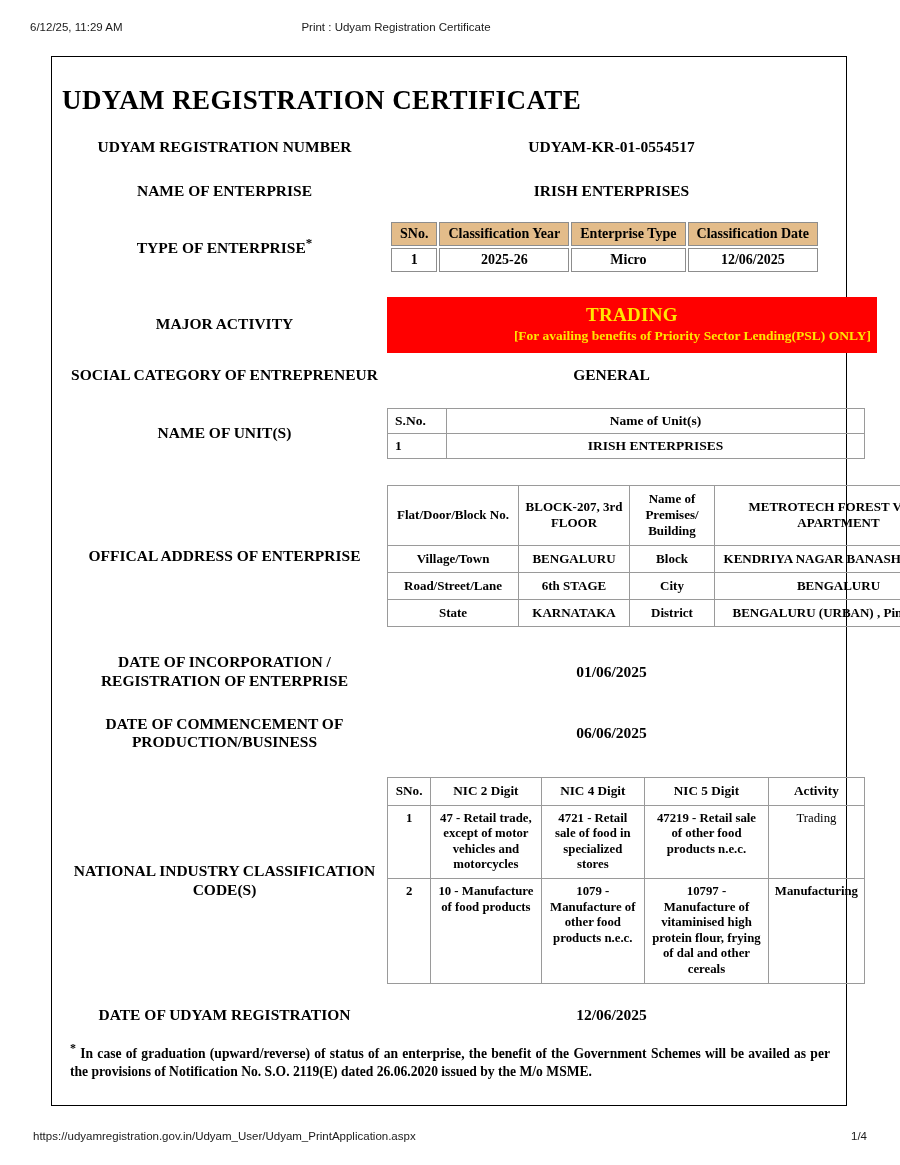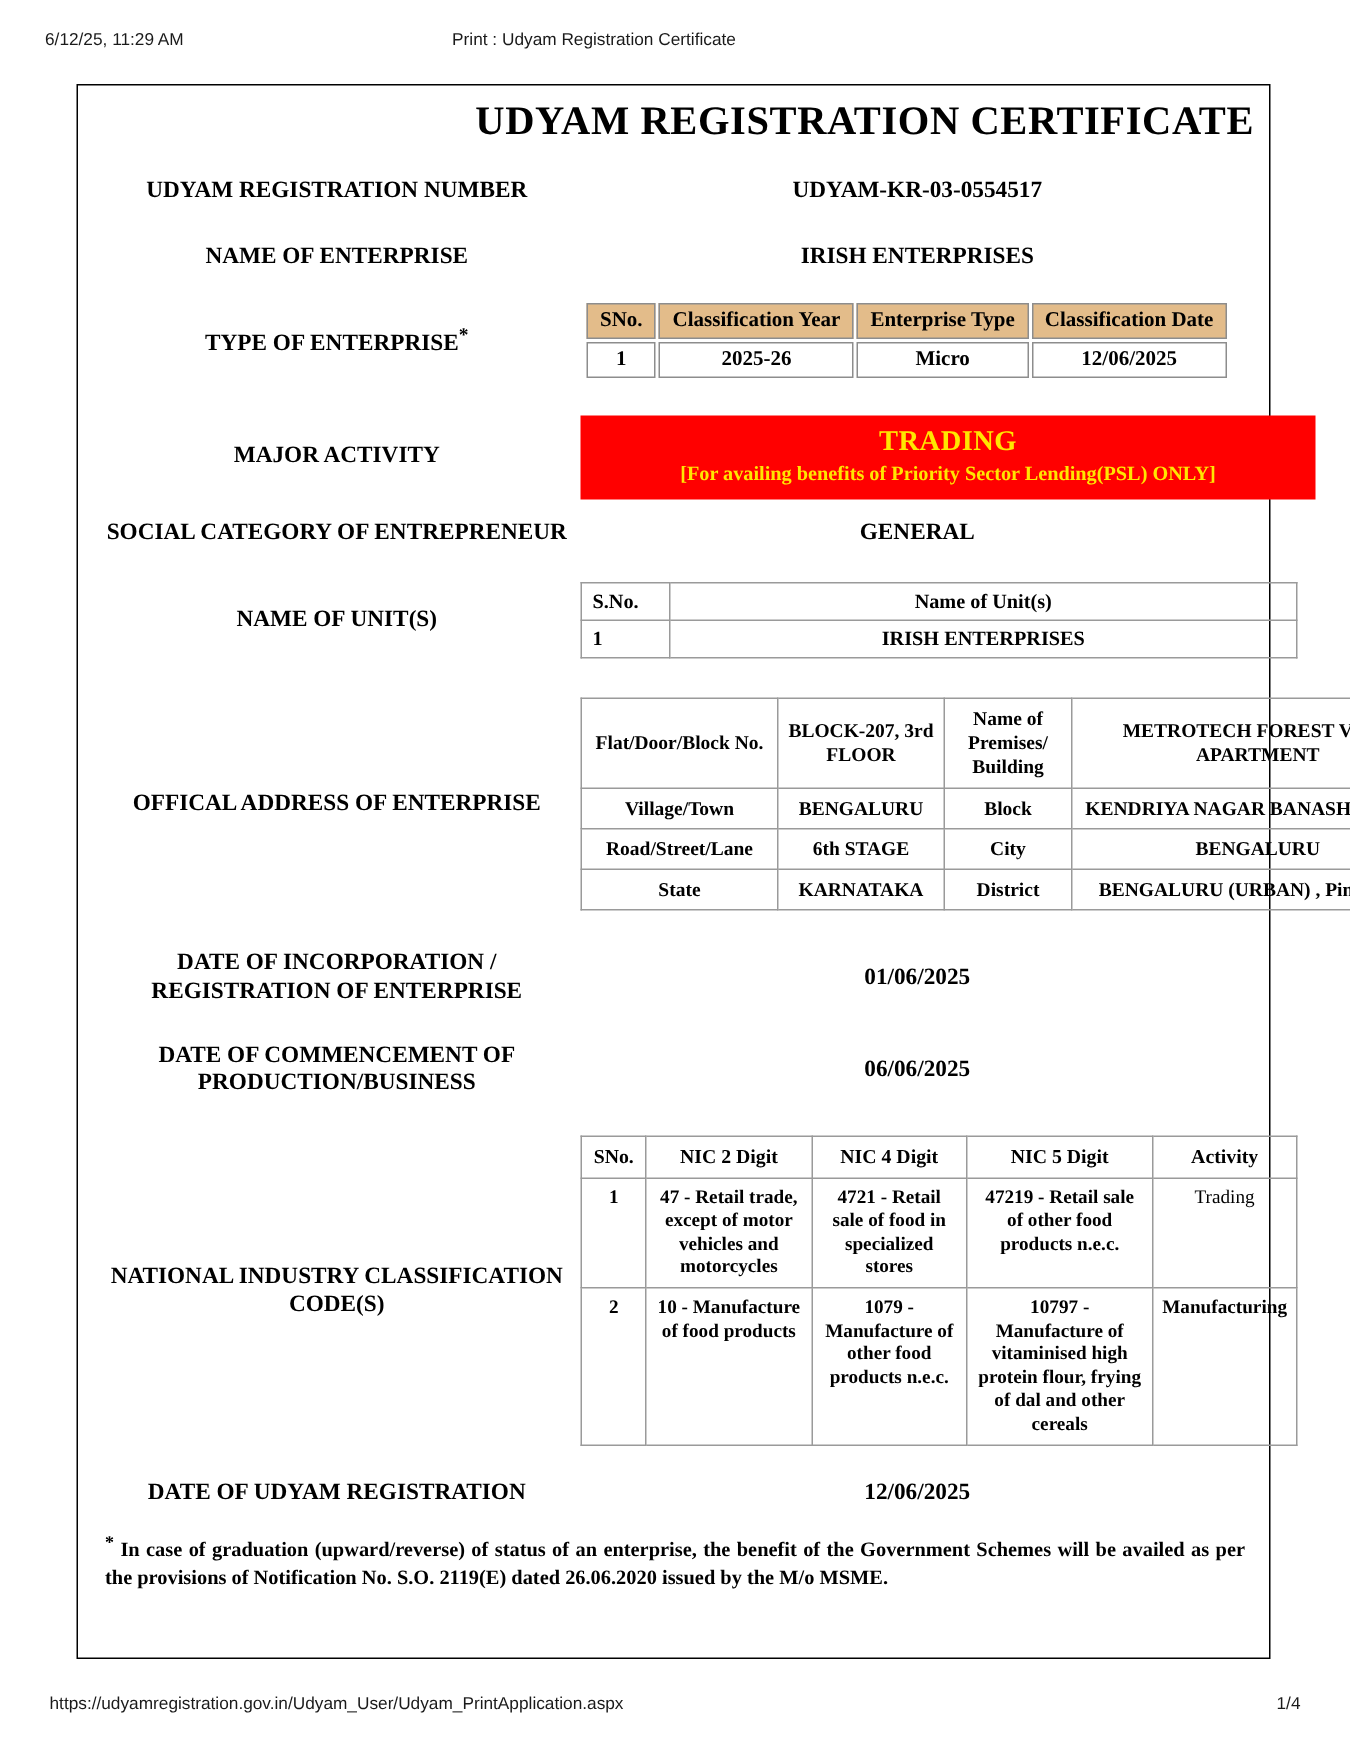--- a/index.html
+++ b/index.html
@@ -52,25 +52,25 @@
     box-sizing: border-box;
   }
   .cert-inner {
     padding: 0 10px;
     box-sizing: border-box;
     width: 100%;
   }
 
   
   .cert-title {
-    text-align: right;
+    text-align: left;
     font-size: 27px;
     font-weight: bold;
     letter-spacing: .4px;
-    margin-top: 8px;
+    margin-top: 28px;
     margin-bottom: 4px;
   }
 
   
   .row {
     display: flex;
     width: 100%;
     align-items: center;
   }
   .label {
@@ -148,20 +148,21 @@
   }
   .banner .b1 {
     font-size: 19px;
     font-weight: bold;
     letter-spacing: .3px;
   }
   .banner .b2 {
     font-size: 13.5px;
     font-weight: bold;
     margin-top: 2px;
+    text-align: right;
   }
 
   
   #units-table {
     border-collapse: collapse;
     width: 478px;
     font-size: 13.5px;
   }
   #units-table th, #units-table td {
     border: 1px solid #9a9a9a;
@@ -235,21 +236,21 @@
   <span class="ph-center">Print : Udyam Registration Certificate</span>
 </div>
 
 <div class="cert-frame">
   <div class="cert-inner">
 
     <div class="cert-title">UDYAM REGISTRATION CERTIFICATE</div>
 
     <div class="row sec-regnum">
       <div class="label">UDYAM REGISTRATION NUMBER</div>
-      <div class="value">UDYAM-KR-03-0554517</div>
+      <div class="value">UDYAM-KR-01-0554517</div>
     </div>
 
     <div class="row sec-name">
       <div class="label">NAME OF ENTERPRISE</div>
       <div class="value">IRISH ENTERPRISES</div>
     </div>
 
     <div class="row sec-type">
       <div class="label">
         <span>TYPE OF ENTERPRISE</span><span class="sup-star">*</span>

